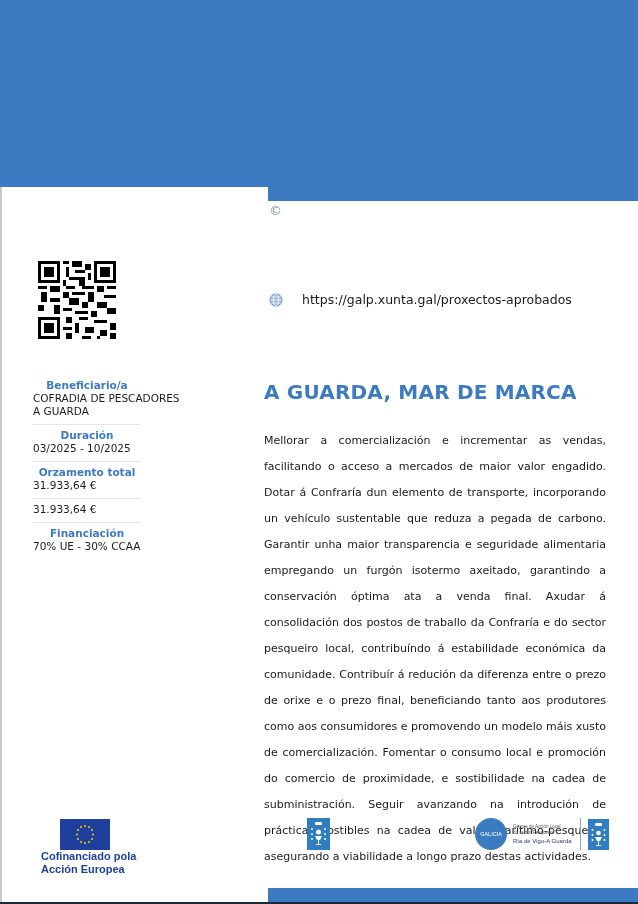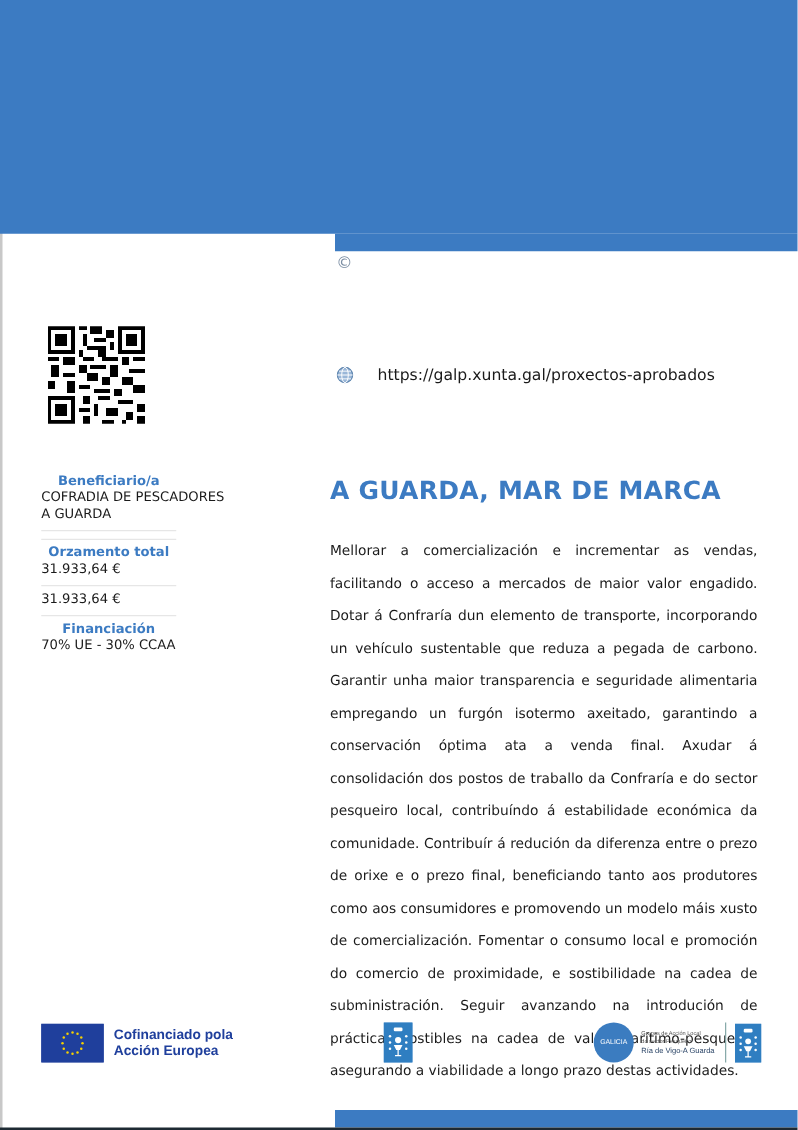--- a/index.html
+++ b/index.html
@@ -27,21 +27,21 @@
   .field .value { font-size: 10.5px; color: #1a1a1a; line-height: 13px; white-space: nowrap; }
   .field-sep { height: 1px; background: #e6e6e6; width: 108px; margin: 6px 0 4px 0; }
 
   .title { position: absolute; left: 264px; top: 380px; font-size: 20px; font-weight: bold; color: #3c7bc2; letter-spacing: 0.2px; white-space: nowrap; }
 
   .description {
     position: absolute; left: 264px; top: 428px; width: 342px;
     font-size: 11px; line-height: 26px; text-align: justify; color: #1a1a1a;
   }
 
-  .footer-eu { position: absolute; left: 33px; top: 819px; display: flex; align-items: center; }
+  .footer-eu { position: absolute; left: 33px; top: 819px; display: flex; align-items: center; flex-direction: column; }
   .eu-flag { width: 50px; height: 31px; background: #1f3f9c; position: relative; }
   .eu-text { margin-left: 8px; font-family: "Liberation Sans", sans-serif; font-size: 11px; font-weight: bold; color: #1f3f9c; line-height: 13px; }
 
   .footer-xunta { position: absolute; left: 307px; top: 818px; display: flex; align-items: center; }
   .xunta-shield { width: 23px; height: 32px; background: #2f7ec1; position: relative; }
   .xunta-text { margin-left: 6px; font-family: "Liberation Sans", sans-serif; font-size: 14px; color: #2f7ec1; line-height: 15px; letter-spacing: 0.6px; }
 
   .footer-galp { position: absolute; left: 475px; top: 818px; display: flex; align-items: center; }
   .galp-circle { width: 32px; height: 32px; border-radius: 50%; background: #3b7cc0; display: flex; align-items: center; justify-content: center; }
   .galp-circle span { font-size: 5.5px; color: #ffffff; font-family: "Liberation Sans", sans-serif; }
@@ -129,20 +129,24 @@
   <span class="url">https://galp.xunta.gal/proxectos-aprobados</span>
 </div>
 
 <div class="sidebar">
   <div class="field">
     <div class="label">Beneficiario/a</div>
     <div class="value">COFRADIA DE PESCADORES</div>
     <div class="value">A GUARDA</div>
   </div>
   <div class="field-sep"></div>
+  <div class="field">
+    <div class="label">Duración</div>
+    <div class="value">03/2025 - 10/2025</div>
+  </div>
   <div class="field-sep"></div>
   <div class="field">
     <div class="label">Orzamento total</div>
     <div class="value">31.933,64 €</div>
   </div>
   <div class="field-sep"></div>
   <div class="field">
     <div class="value">31.933,64 €</div>
   </div>
   <div class="field-sep"></div>

